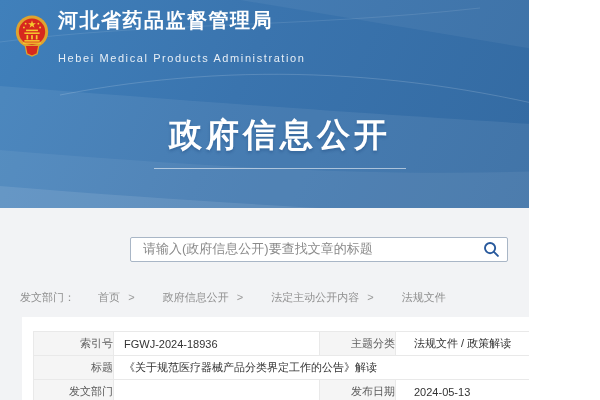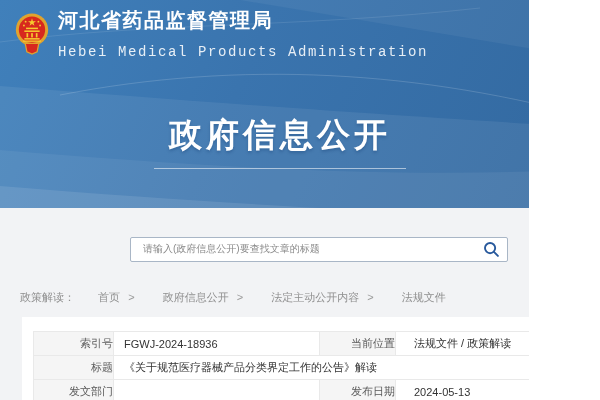--- a/index.html
+++ b/index.html
@@ -8,34 +8,34 @@
 
   
   .hero{position:absolute;left:0;top:0;width:600px;height:208px;
         background:linear-gradient(115deg,#4080bb 0%,#3a74ae 40%,#32689f 100%);}
   .hero-waves{position:absolute;left:0;top:0;width:100%;height:100%;}
 
   .brand{position:absolute;left:15px;top:8px;display:flex;align-items:center;gap:9px;cursor:pointer;}
   .emblem{width:34px;height:44px;display:block;}
   .emblem svg{width:34px;height:44px;display:block;}
   .brand-zh{font-size:20px;font-weight:bold;color:#ffffff;letter-spacing:1.5px;line-height:24px;}
-  .brand-en{font-size:14px;color:rgba(255,255,255,.88);letter-spacing:1.6px;margin-top:12px;white-space:nowrap;font-family:Liberation Mono, monospace;}
+  .brand-en{font-size:11px;color:rgba(255,255,255,.88);letter-spacing:1.6px;margin-top:20px;white-space:nowrap;}
 
   .hero-title{position:absolute;top:113px;left:0;width:560px;text-align:center;
               color:#ffffff;font-size:33px;font-weight:bold;letter-spacing:4px;
               text-shadow:0 2px 3px rgba(0,40,90,.25);}
   .hero-underline{position:absolute;top:168px;left:154px;width:252px;height:1px;
                   background:rgba(255,255,255,.55);}
 
   
   .content{position:absolute;left:0;top:208px;width:600px;height:192px;background:#f2f3f5;}
 
   .searchbar{position:absolute;left:130px;top:29px;width:378px;height:25px;}
   .searchbar input{box-sizing:border-box;width:100%;height:100%;border:1px solid #a9b6c6;
-                   border-radius:2px;background:#ffffff;font-size:10px;color:#333;
+                   border-radius:2px;background:#ffffff;font-size:13px;color:#333;
                    padding:0 34px 3px 12px;outline:none;font-family:"Liberation Sans",sans-serif;}
   .searchbar input::placeholder{color:#8a8a8a;}
   .search-btn{position:absolute;right:2px;top:1px;width:30px;height:23px;border:none;
               background:transparent;cursor:pointer;display:flex;align-items:center;justify-content:center;padding:0;}
 
   .breadcrumb{position:absolute;left:20px;top:82px;font-size:11px;color:#8f8f8f;white-space:nowrap;}
   .breadcrumb a{color:#8f8f8f;text-decoration:none;cursor:pointer;margin-left:20px;}
   .breadcrumb .sep{margin:0 5px;color:#9a9a9a;}
 
   .card{position:absolute;left:22px;top:109px;width:600px;height:300px;background:#ffffff;}
@@ -98,21 +98,21 @@
       <input type="text" placeholder="请输入(政府信息公开)要查找文章的标题" style="">
       <button class="search-btn">
         <svg width="17" height="17" viewBox="0 0 18 18">
           <circle cx="7.5" cy="7.5" r="5.4" fill="none" stroke="#28599c" stroke-width="2"></circle>
           <line x1="11.6" y1="11.6" x2="15.8" y2="15.8" stroke="#28599c" stroke-width="2" stroke-linecap="round"></line>
         </svg>
       </button>
     </div>
 
     <nav class="breadcrumb">
-      <span>政策解读：</span>
+      <span>发文部门：</span>
       <a>首页</a>
       <span class="sep">&gt;</span>
       <a>政府信息公开</a>
       <span class="sep">&gt;</span>
       <a>法定主动公开内容</a>
       <span class="sep">&gt;</span>
       <a>法规文件</a>
     </nav>
 
     <div class="card">
@@ -120,21 +120,21 @@
         <colgroup>
             <col style="width:80px">
             <col style="width:206px">
             <col style="width:76px">
             <col>
           </colgroup>
         <tbody>
             <tr>
           <td class="lbl">索引号</td>
           <td class="val">FGWJ-2024-18936</td>
-          <td class="lbl">当前位置</td>
+          <td class="lbl">主题分类</td>
           <td class="val val-right">法规文件 / 政策解读</td>
         </tr>
         <tr>
           <td class="lbl">标题</td>
           <td class="val" colspan="3">《关于规范医疗器械产品分类界定工作的公告》解读</td>
         </tr>
         <tr>
           <td class="lbl">发文部门</td>
           <td class="val"></td>
           <td class="lbl">发布日期</td>

